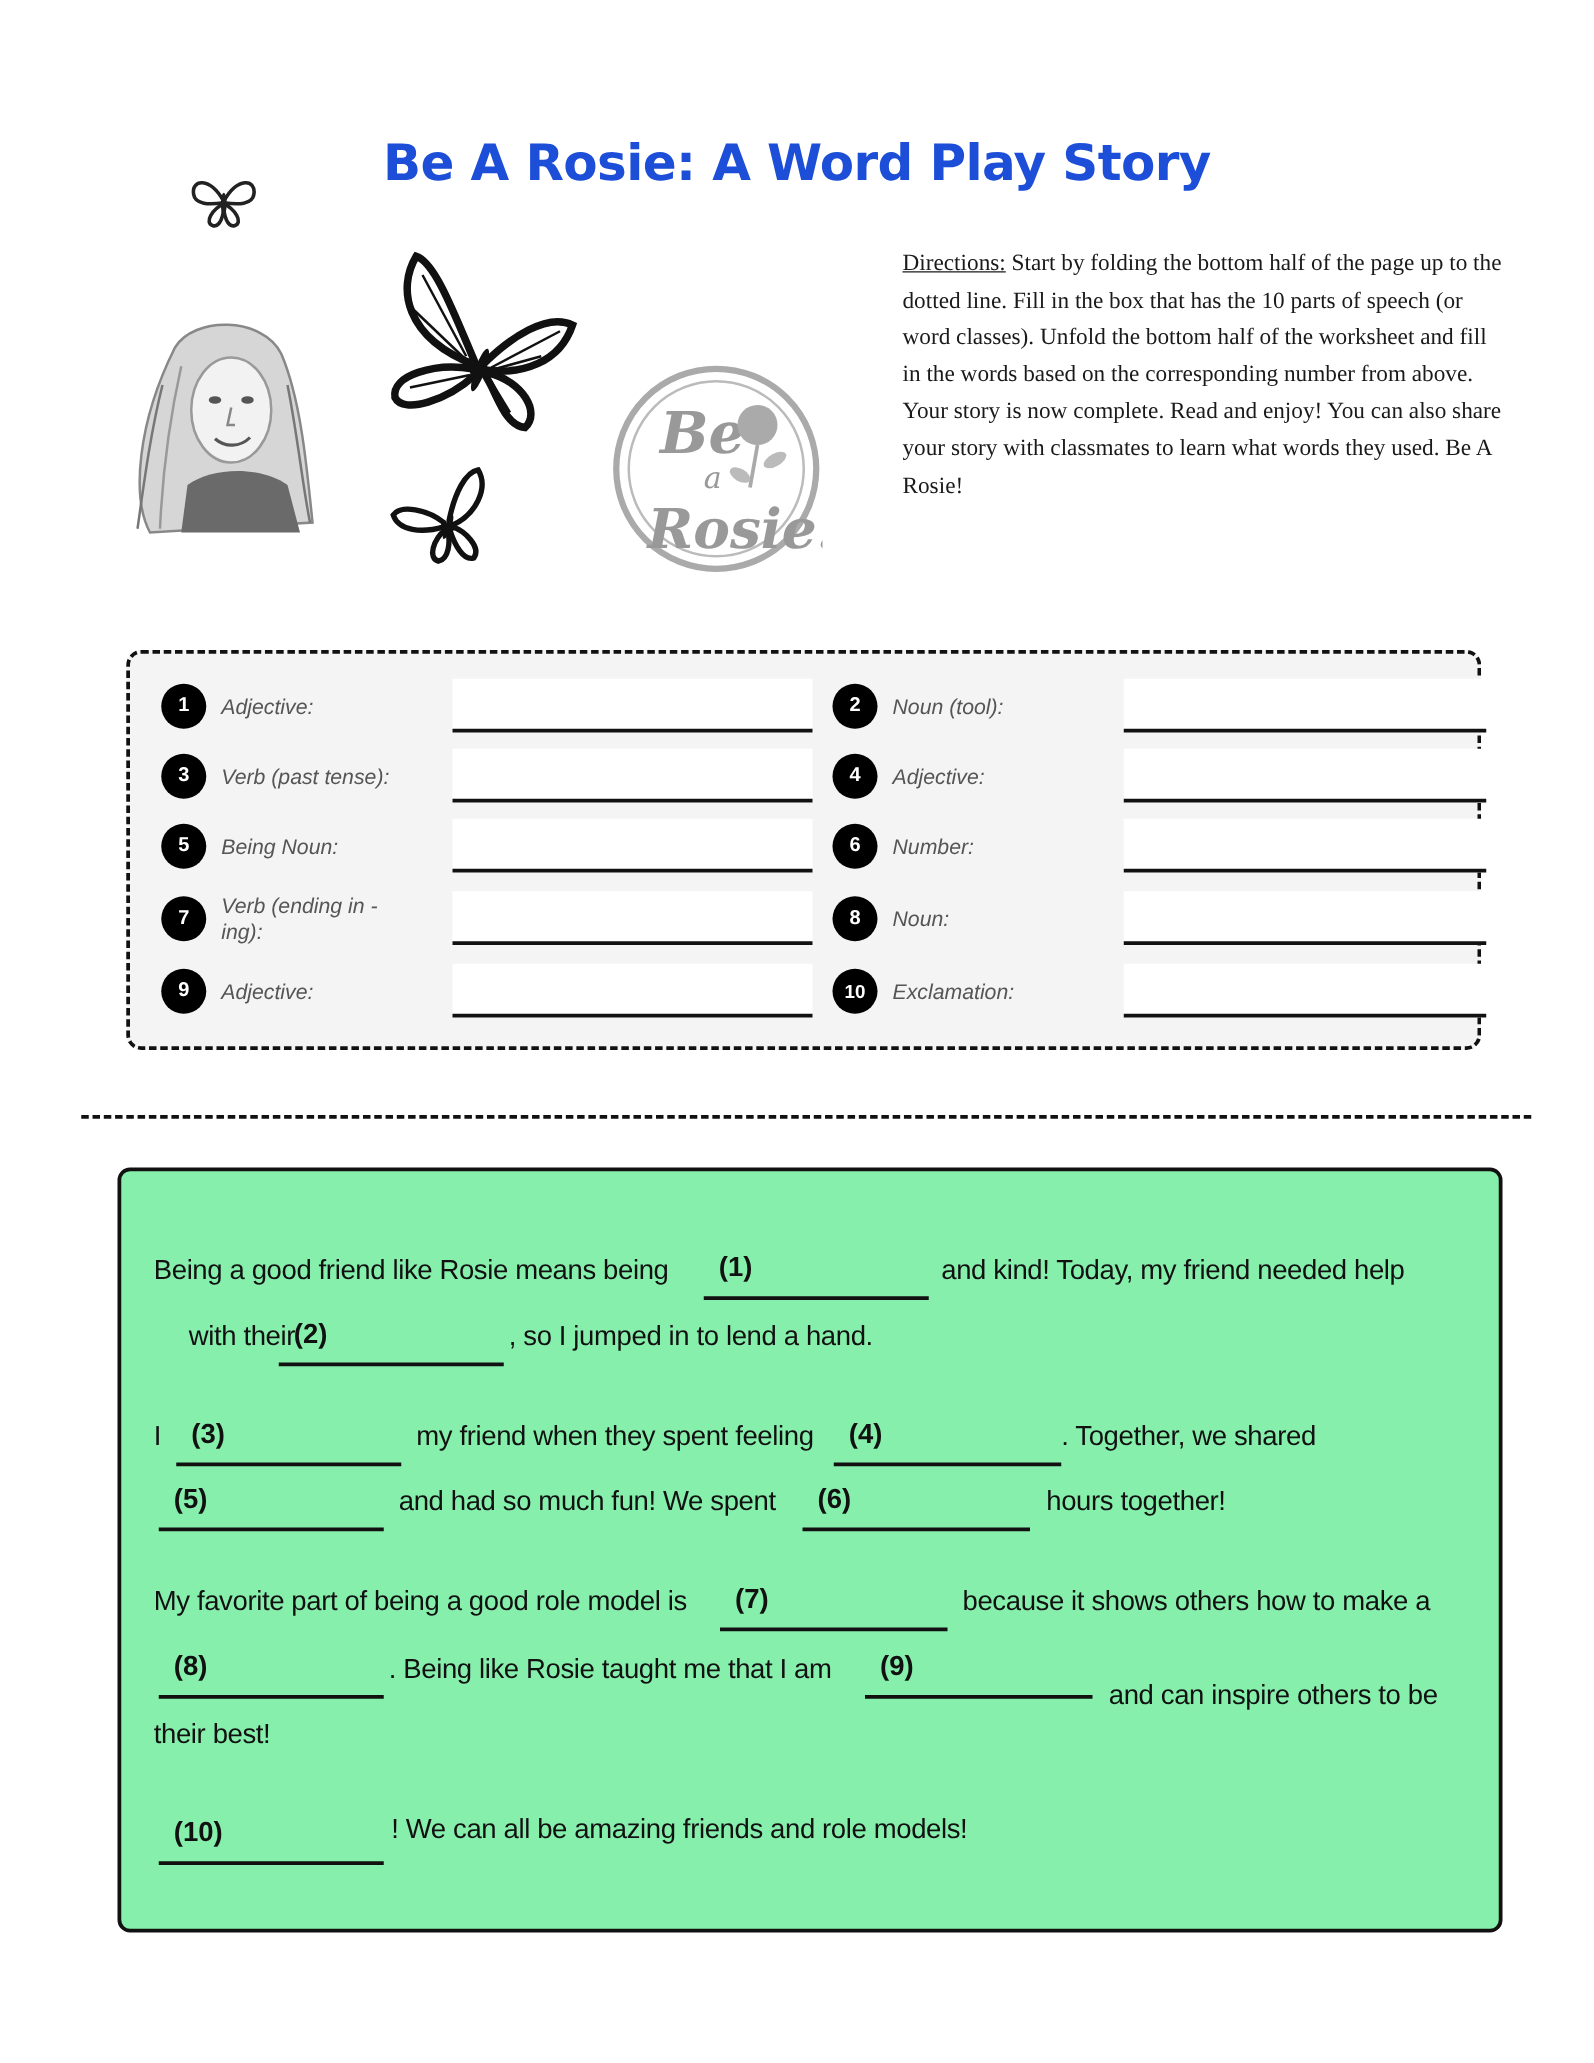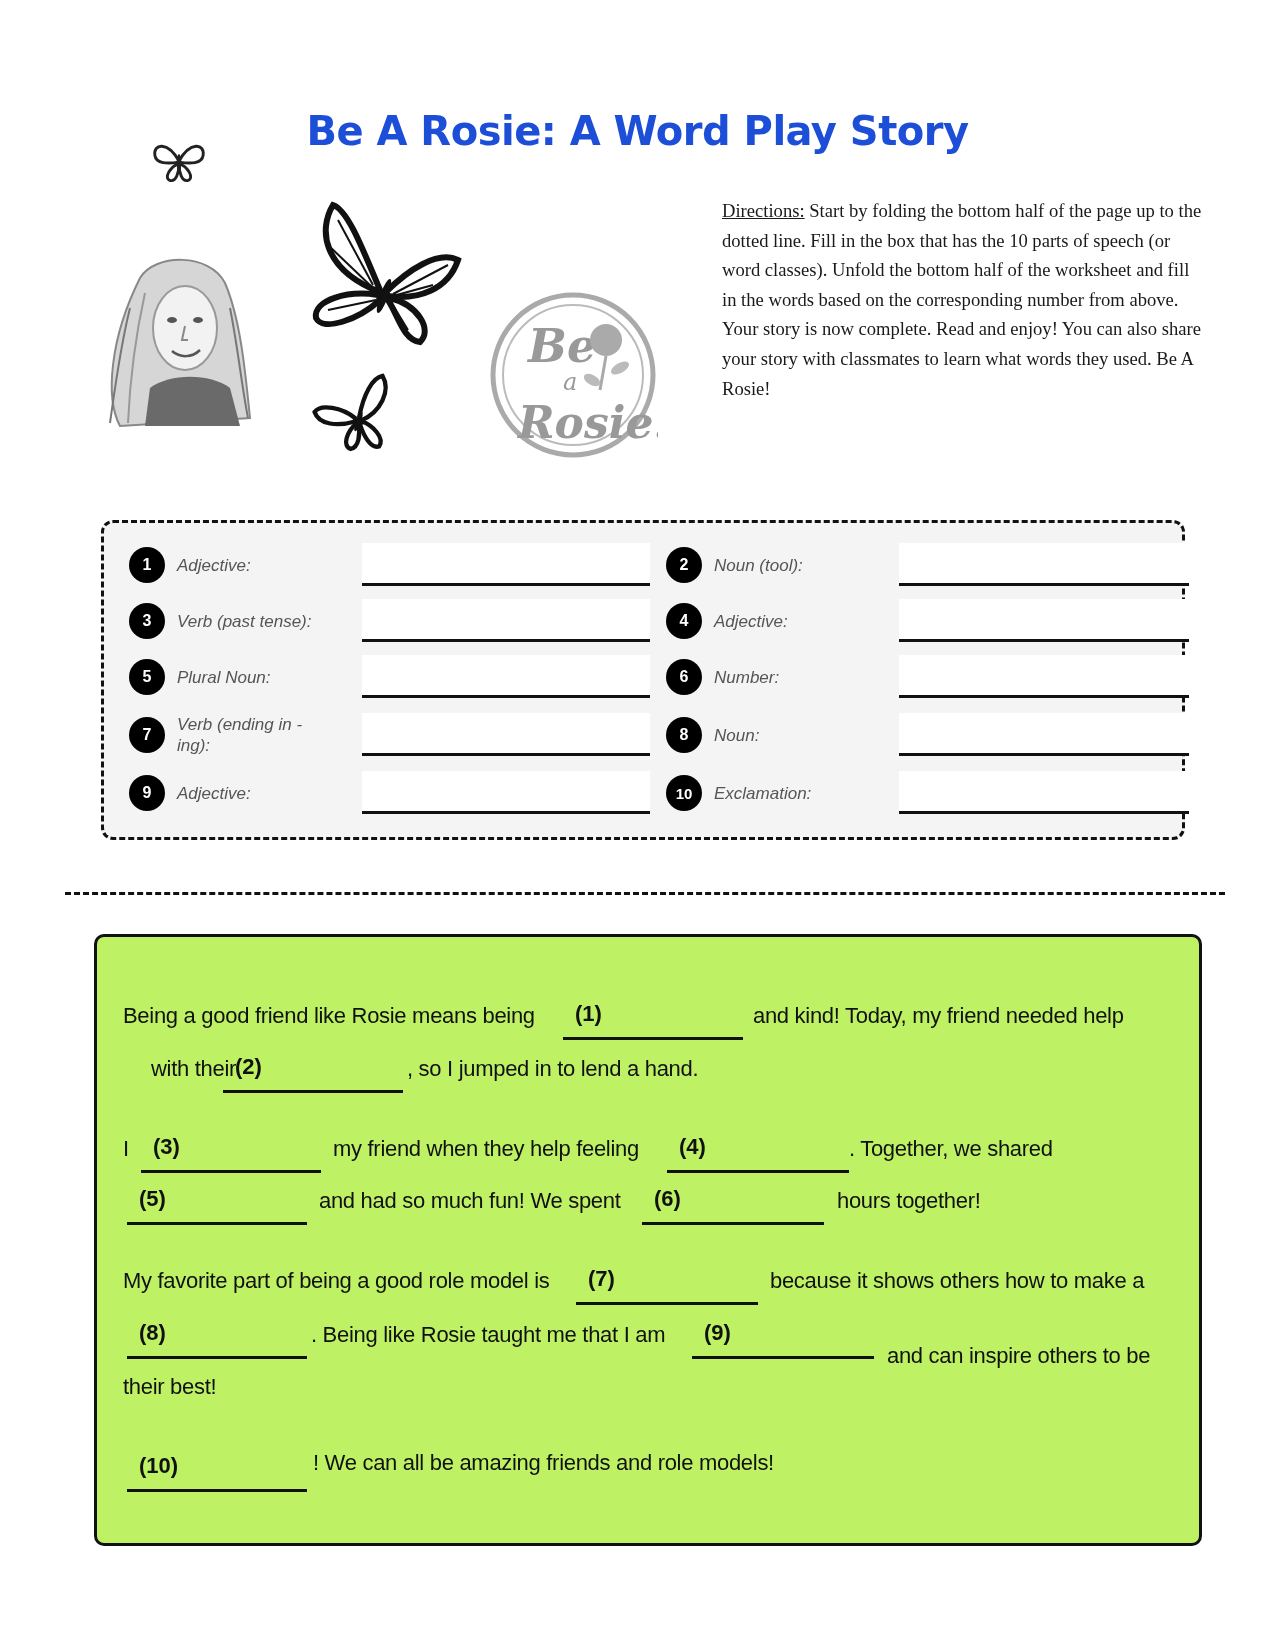--- a/index.html
+++ b/index.html
@@ -14,21 +14,21 @@
     .logo { left:488px; top:290px; width:170px; height:170px; }
     
     .parts-box { left:101px; top:520px; width:1084px; height:320px; border:3px dashed #111; border-radius:12px; background:#f4f4f4; box-sizing:border-box; }
     .part { position:absolute; height:44px; }
     .part .num { position:absolute; left:0; top:4px; width:36px; height:36px; border-radius:50%; background:#000; color:#fff; font-weight:bold; font-size:16px; display:flex; align-items:center; justify-content:center; font-family:"Liberation Sans", sans-serif; }
     .part .plabel { position:absolute; left:48px; top:0; width:150px; height:44px; display:flex; align-items:center; font-style:italic; font-size:17px; color:#555; line-height:21px; }
     .part .pfield { position:absolute; left:233px; top:0; width:288px; height:40px; background:#fff; border:none; border-bottom:3px solid #111; box-sizing:content-box; outline:none; padding:0; }
     
     .fold { left:65px; top:892px; width:1160px; height:0; border-top:3px dashed #111; }
     
-    .story-box { left:94px; top:934px; width:1108px; height:612px; border:3px solid #111; border-radius:10px; box-sizing:border-box; background:#bef264; }
+    .story-box { left:94px; top:934px; width:1108px; height:612px; border:3px solid #111; border-radius:10px; box-sizing:border-box; background:#86efac; }
     .sline { position:absolute; font-size:22px; color:#111; white-space:nowrap; letter-spacing:-0.3px; }
     .blank { position:absolute; height:36px; border-bottom:3.5px solid #111; }
     .blank .bnum { position:absolute; left:12px; top:0; font-weight:bold; font-size:22px; }
   </style>
 </head>
 <body>
 
 <div class="abs title">Be A Rosie: A Word Play Story</div>
 
 <svg class="abs butterfly" style="left:150px;top:138px;" width="58" height="46" viewBox="0 0 100 80">
@@ -117,21 +117,21 @@
     <input class="pfield" type="text" value="" style="">
   </div>
   <div class="part" style="left:562px;top:76px;">
     <div class="num">4</div>
     <div class="plabel">Adjective:</div>
     <input class="pfield" type="text" style="width: 290px;" value="">
   </div>
 
   <div class="part" style="left:25px;top:132px;">
     <div class="num">5</div>
-    <div class="plabel">Plural Noun:</div>
+    <div class="plabel">Being Noun:</div>
     <input class="pfield" type="text" value="" style="">
   </div>
   <div class="part" style="left:562px;top:132px;">
     <div class="num">6</div>
     <div class="plabel">Number:</div>
     <input class="pfield" type="text" style="width: 290px;" value="">
   </div>
 
   <div class="part" style="left:25px;top:190px;">
     <div class="num">7</div>
@@ -169,21 +169,21 @@
   <span class="sline" style="left:26px;top:119px;margin-left:28px;">with their</span>
   <div class="blank" style="left:126px;top:117px;width:180px;">
       <span class="bnum">(2)</span>
     </div>
   <span class="sline" style="left:310px;top:119px;">, so I jumped in to lend a hand.</span>
 
   <span class="sline" style="left:26px;top:199px;">I</span>
   <div class="blank" style="left:44px;top:197px;width:180px;">
       <span class="bnum">(3)</span>
     </div>
-  <span class="sline" style="left:236px;top:199px;">my friend when they help feeling</span>
+  <span class="sline" style="left:236px;top:199px;">my friend when they spent feeling</span>
   <div class="blank" style="left:570px;top:197px;width:182px;">
       <span class="bnum">(4)</span>
     </div>
   <span class="sline" style="left:752px;top:199px;">. Together, we shared</span>
 
   <div class="blank" style="left:30px;top:249px;width:180px;">
       <span class="bnum">(5)</span>
     </div>
   <span class="sline" style="left:222px;top:251px;">and had so much fun! We spent</span>
   <div class="blank" style="left:545px;top:249px;width:182px;">

